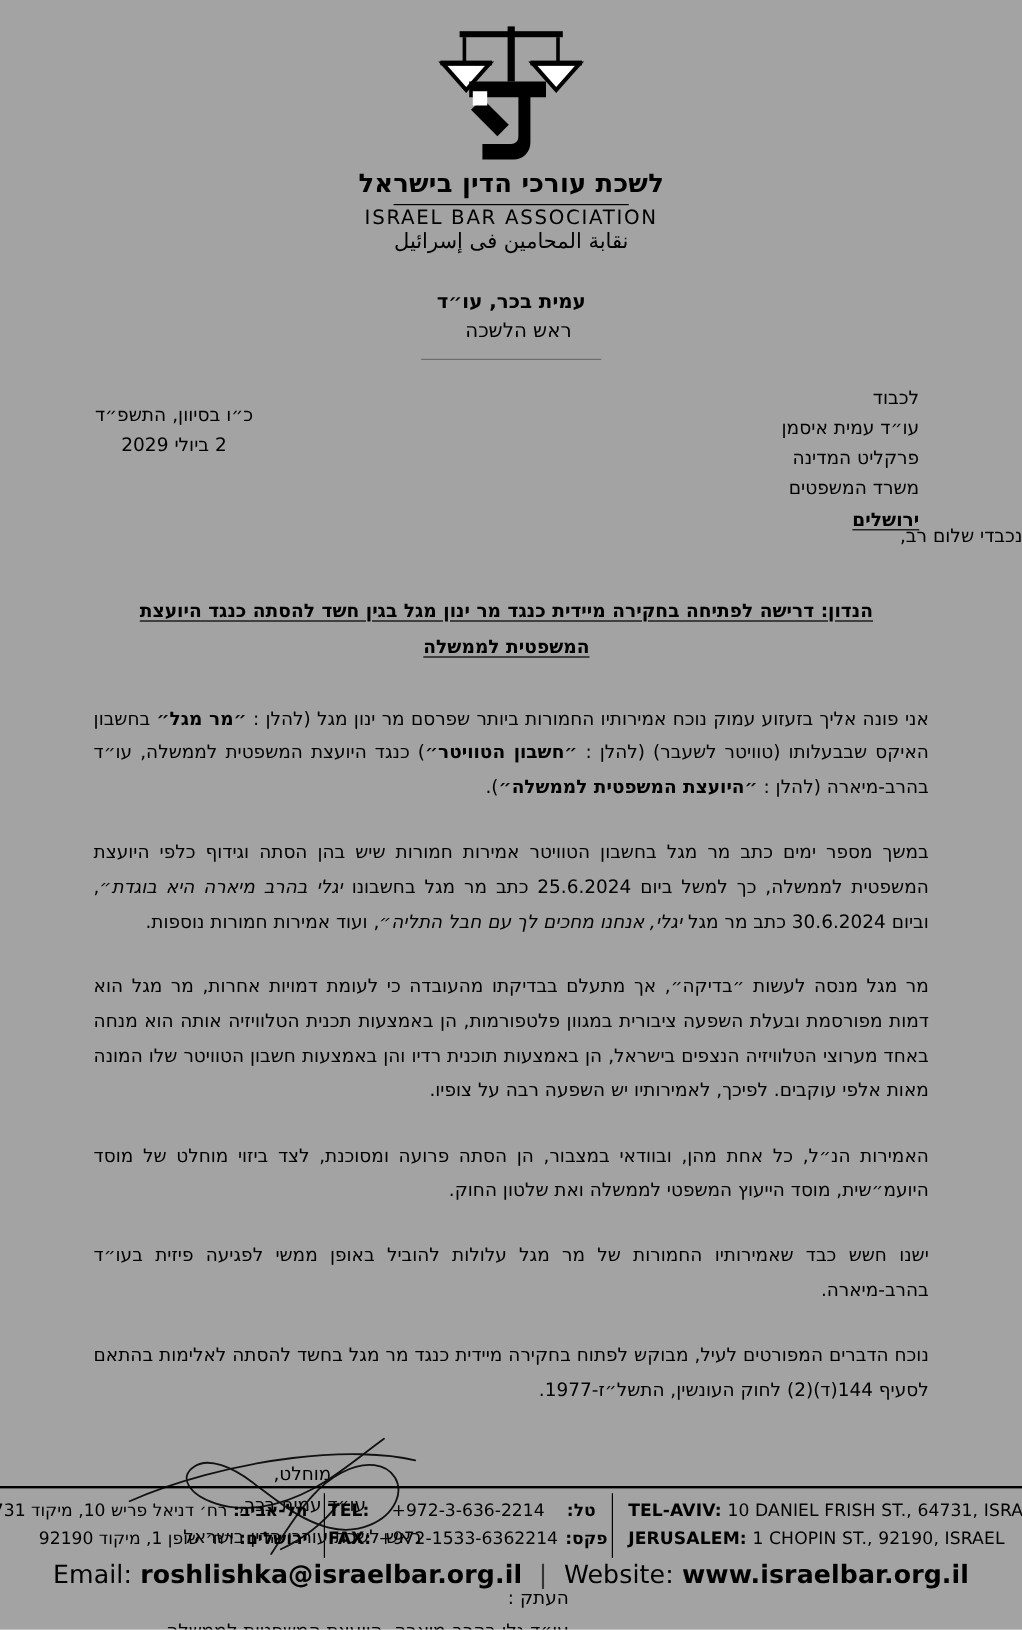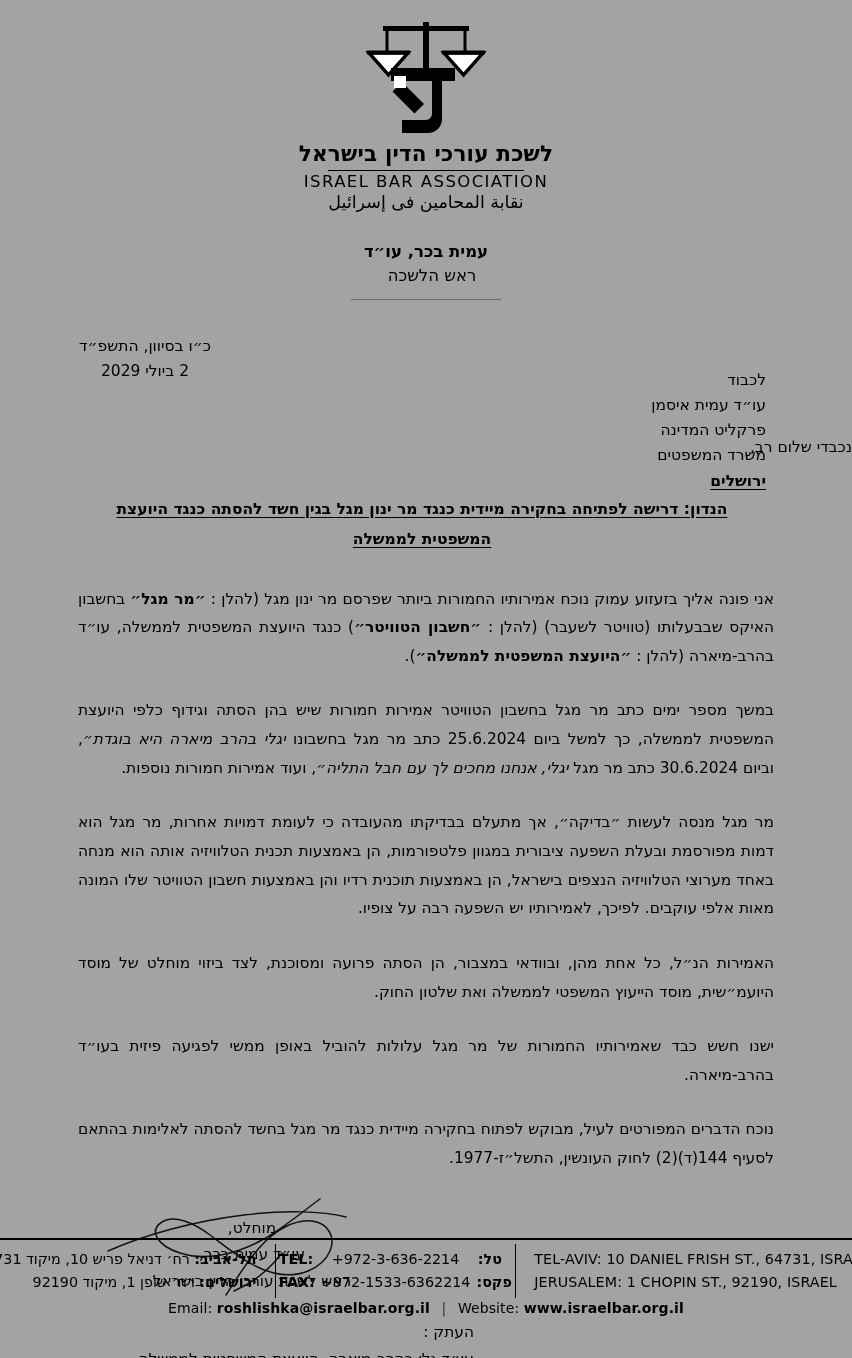--- a/index.html
+++ b/index.html
@@ -90,21 +90,20 @@
     height: 112px;
   }
   .addressee {
     position: absolute;
     top: 0;
     right: 86px;
     text-align: right;
     direction: rtl;
     font-size: 15.5px;
     line-height: 1.62;
-    margin-top: 48px;
   }
   .addressee .city {
     font-weight: 700;
     text-decoration: underline;
     text-underline-offset: 2.5px;
   }
   .datebox {
     position: absolute;
     top: 14px;
     left: 0;
@@ -222,21 +221,21 @@
   }
   .fcol-en {
     direction: ltr;
     text-align: left;
     font-size: 14.3px;
     line-height: 1.62;
     letter-spacing: .1px;
     white-space: nowrap;
     padding-left: 2px;
   }
-  .fcol-en b { font-weight: 400; text-align: right; }
+  .fcol-en b { font-weight: 700; text-align: right; }
   .fcol-mid {
     direction: ltr;
     font-size: 14.3px;
     line-height: 1.62;
     white-space: nowrap;
     padding: 0 3px;
     border-left: 1.6px solid #000;
     border-right: 1.6px solid #000;
   }
   .fline {
@@ -261,21 +260,21 @@
     padding-right: 2px;
   }
   .fcol-he b { font-weight: 700; }
   .footer-contact {
     position: absolute;
     top: 62px;
     left: 0;
     right: 0;
     text-align: center;
     direction: ltr;
-    font-size: 14px;
+    font-size: 21px;
     letter-spacing: .1px;
   }
   .footer-contact b { font-weight: 700; }
   .footer-contact .sep { padding: 0 7px; color: #333; }
 </style>
 </head>
 <body>
 
 <div class="page">
 

